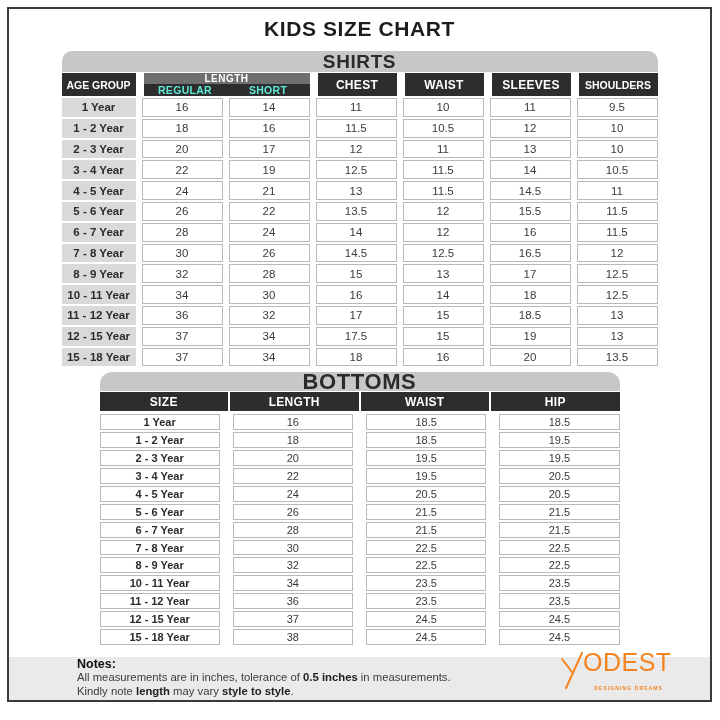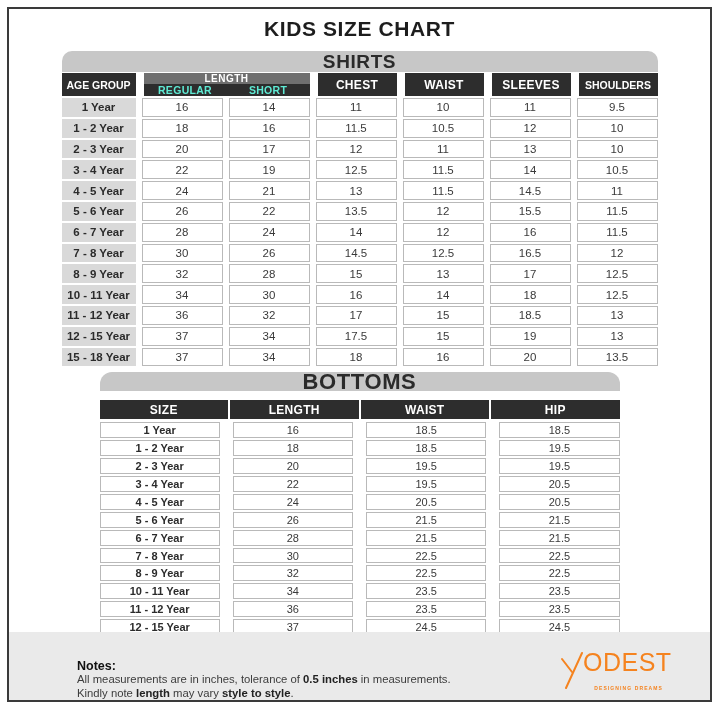--- a/index.html
+++ b/index.html
@@ -56,31 +56,31 @@
   }
   .shirts-rows{
     display:grid;grid-template-columns:74px repeat(6,1fr);
     gap:2px 6px;grid-auto-rows:18.8px;margin-top:2px;
   }
   
   .bottoms{width:520px;margin:6px auto 0 auto;}
   .bottoms .band{height:19px;font-size:22px;border-radius:12px 12px 0 0;}
   .bottoms-head{
     display:grid;grid-template-columns:repeat(4,1fr);column-gap:2px;
-    margin-top:9px;height:19px;
+    margin-top:1px;height:19px;
   }
   .bottoms-rows{
     display:grid;grid-template-columns:repeat(4,1fr);
     gap:2px 13px;grid-auto-rows:15.9px;margin-top:3px;
   }
   .bottoms-rows .dcell{font-size:11px;}
   
   .notes{
-    position:absolute;left:0;right:0;bottom:0;height:68px;background:#eaeaea;
-    display:flex;align-items:flex-end;
+    position:absolute;left:0;right:0;bottom:0;height:43px;background:#eaeaea;
+    display:flex;align-items:flex-start;
   }
   .notes-text{margin-left:68px;}
   .notes-title{font-size:12.5px;font-weight:800;color:#111;line-height:14px;}
   .notes-line{font-size:11.3px;color:#3c3c3c;line-height:13.5px;}
   .notes-line b{color:#222;}
   
   .logo{
     position:absolute;right:46px;bottom:9px;width:104px;
     color:#f5831f;
     margin-top:40px;

